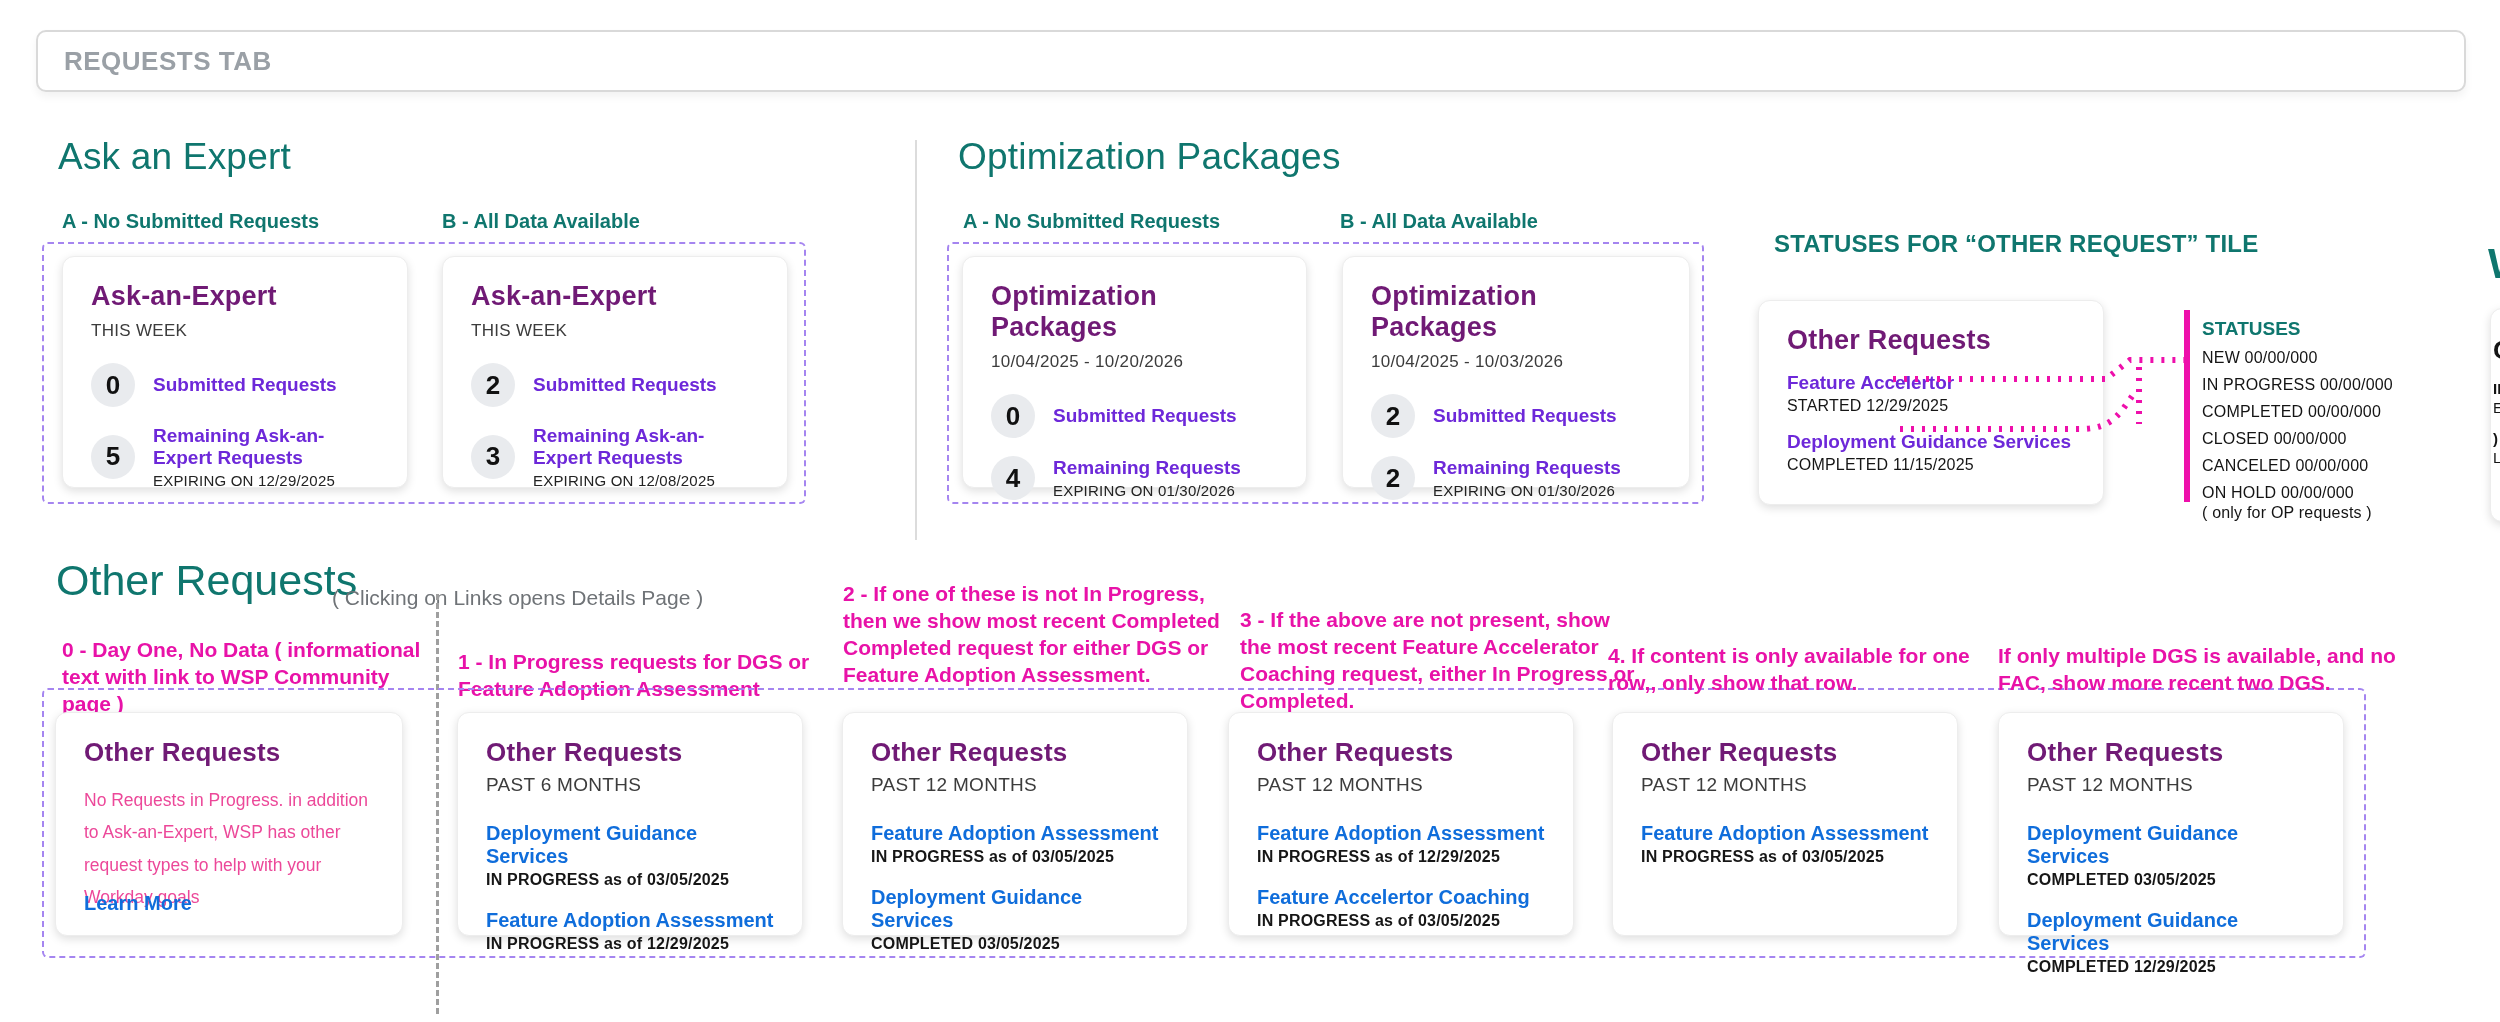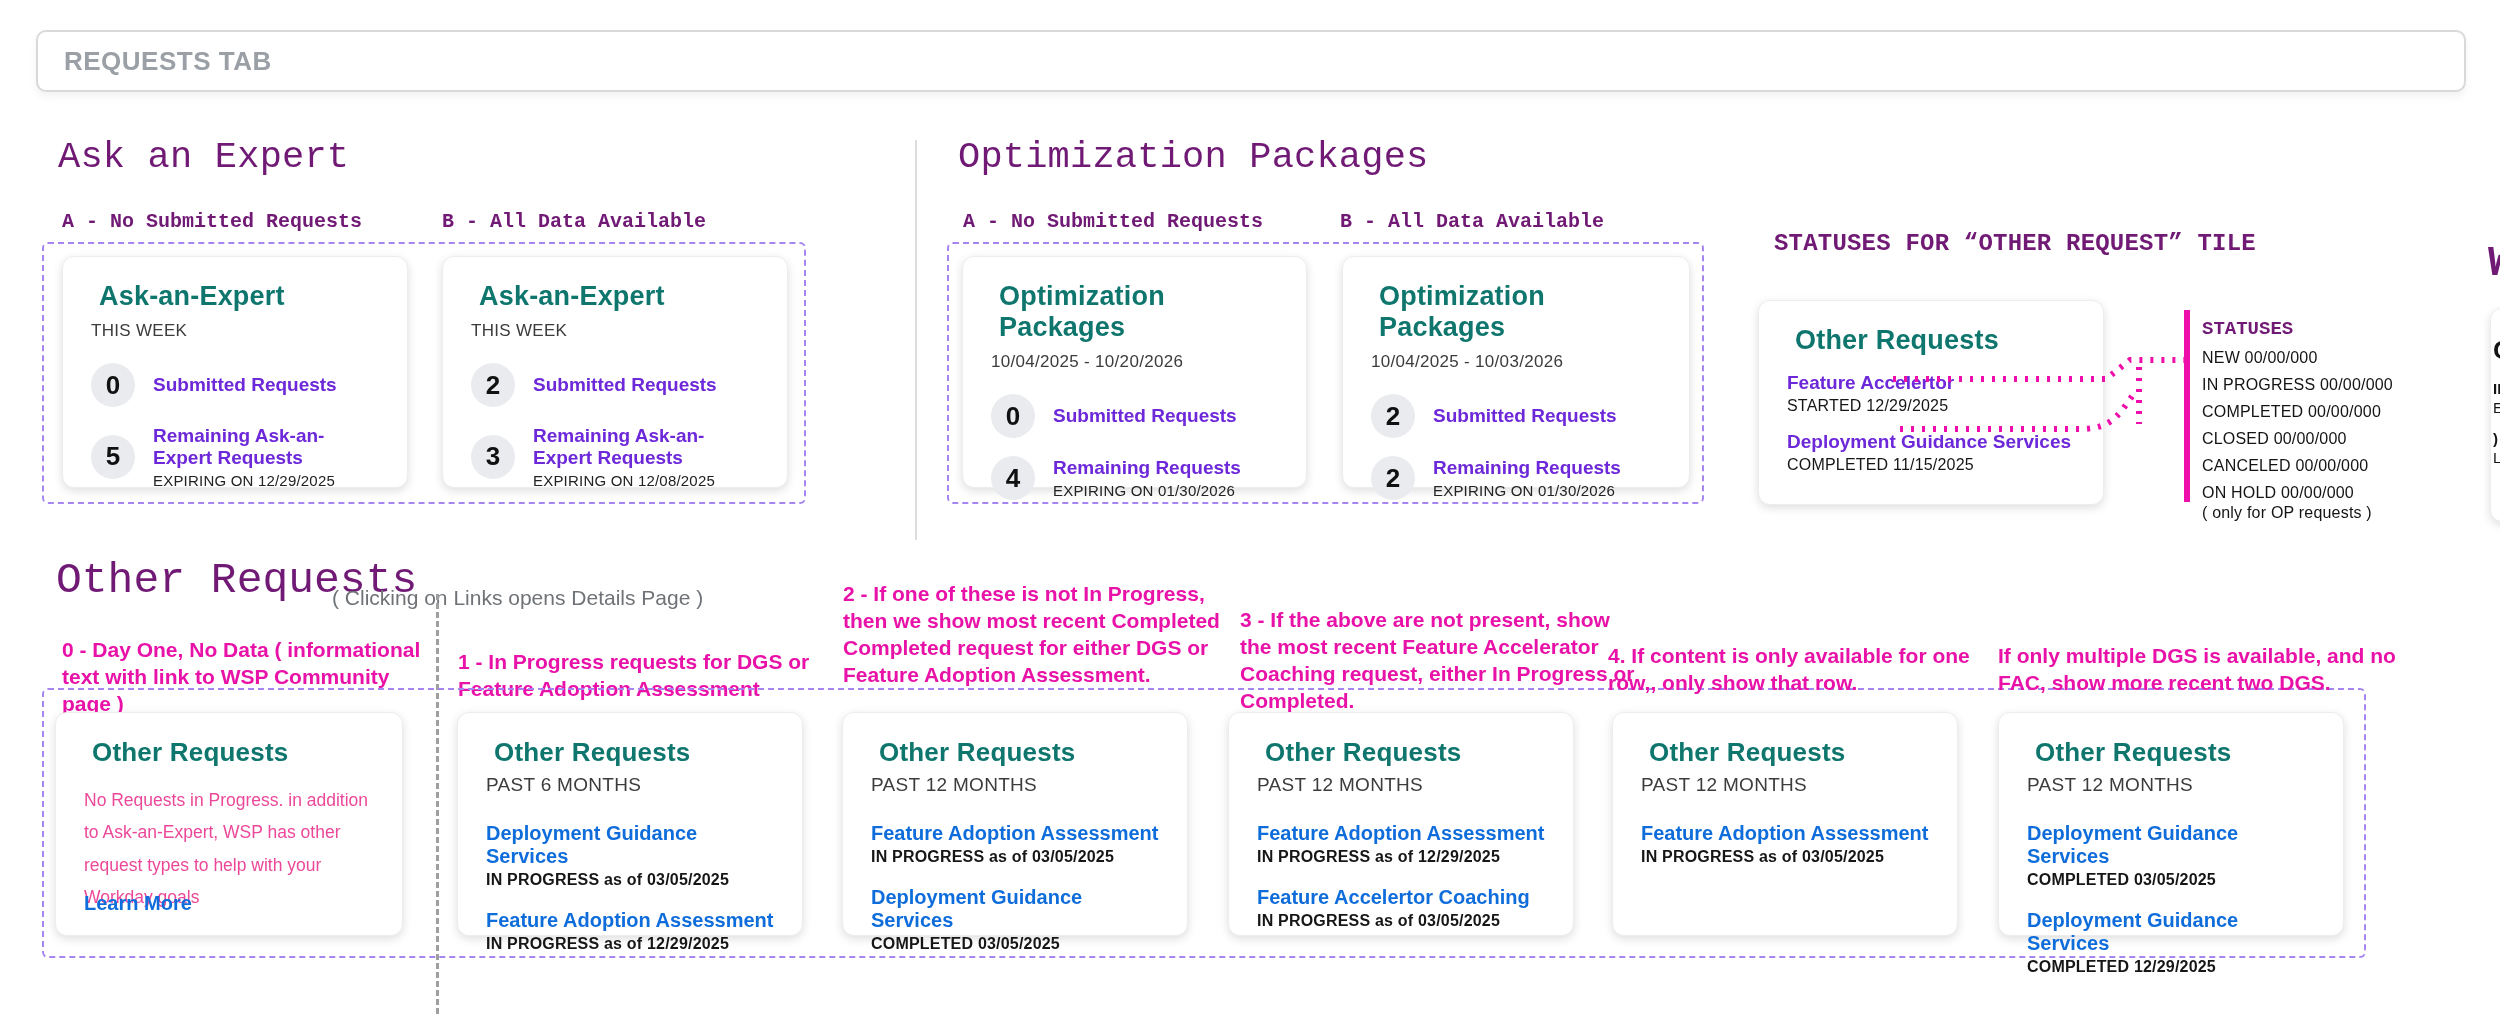--- a/index.html
+++ b/index.html
@@ -1,25 +1,25 @@
 <!DOCTYPE html>
 <html><head>
 <meta charset="utf-8">
 <style>
   html,body{margin:0;padding:0;background:#ffffff;}
   #canvas{position:relative;width:2500px;height:1022px;overflow:hidden;background:#ffffff;
           font-family:"Liberation Sans",sans-serif;color:#1c1c1c;padding-left:47px;}
   .abs{position:absolute;}
-  .magenta{color:#701a75;font-family:Liberation Mono, monospace;}
+  .magenta{color:#0f766e;}
   .section-title{font-size:37px;font-weight:500;letter-spacing:.2px;}
   .variant-label{font-size:20px;font-weight:700;}
   .dashed-purple{border:2px dashed #a585f0;border-radius:6px;}
   .card{background:#fff;border:1px solid #ededed;border-radius:12px;
         box-shadow:0 3px 10px rgba(0,0,0,.13);box-sizing:border-box;padding:24px 28px;}
-  .card-title{font-size:27px;font-weight:700;color:#0f766e;letter-spacing:.2px;margin-left:8px;}
+  .card-title{font-size:27px;font-weight:700;color:#701a75;letter-spacing:.2px;}
   .card-subtitle{font-size:17px;color:#3c3c3c;margin-top:9px;letter-spacing:.3px;}
   .badge-row{display:flex;align-items:center;gap:18px;margin-top:22px;}
   .badge{width:44px;height:44px;border-radius:50%;background:#e9ebee;flex:0 0 44px;
          display:flex;align-items:center;justify-content:center;font-size:26px;font-weight:700;color:#111;}
   .badge-label{font-size:19px;font-weight:700;color:#6d28d9;line-height:1.15;}
   .badge-note{font-size:15px;font-weight:400;color:#222;margin-top:3px;letter-spacing:.2px;}
   .top-bar{left:36px;top:30px;width:2426px;height:58px;background:#fff;border:2px solid #d9d9d9;
            border-radius:10px;box-shadow:0 5px 9px rgba(0,0,0,.05);display:flex;align-items:center;}
   .top-bar span{font-size:26px;font-weight:700;color:#9aa0a6;letter-spacing:.5px;margin-left:26px;}
   .divider-v{width:2px;background:#dcdcdc;}

